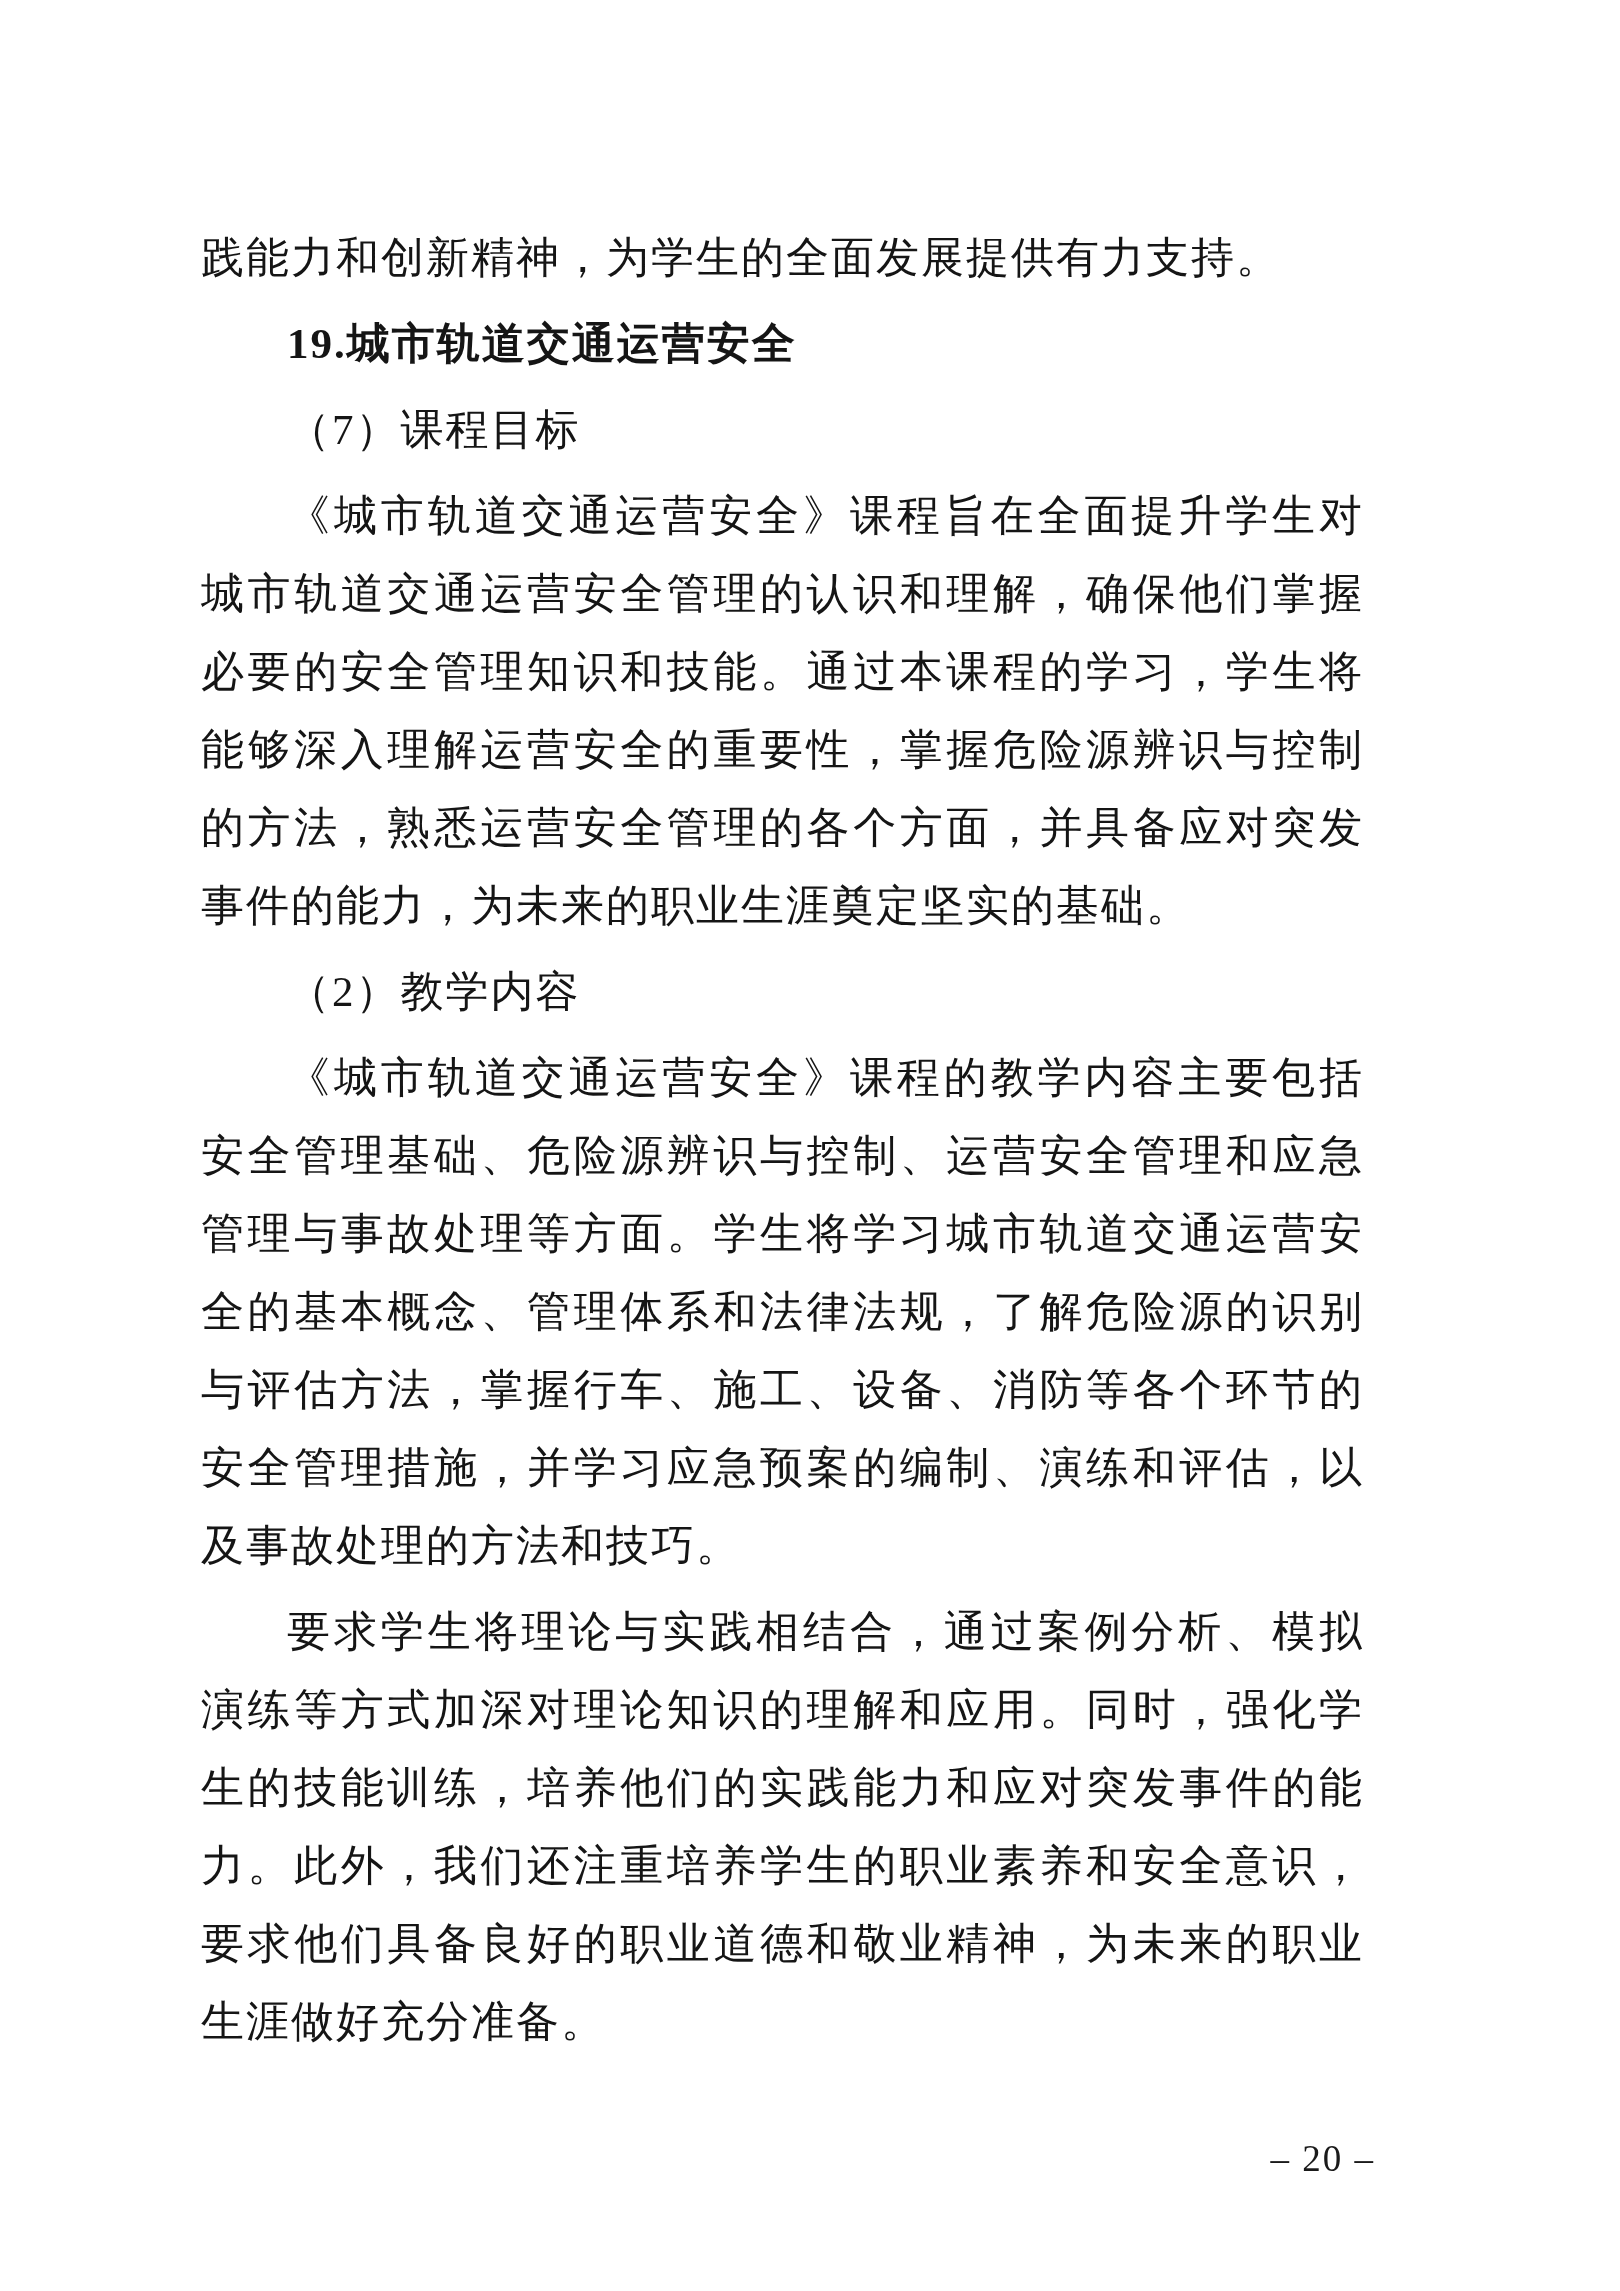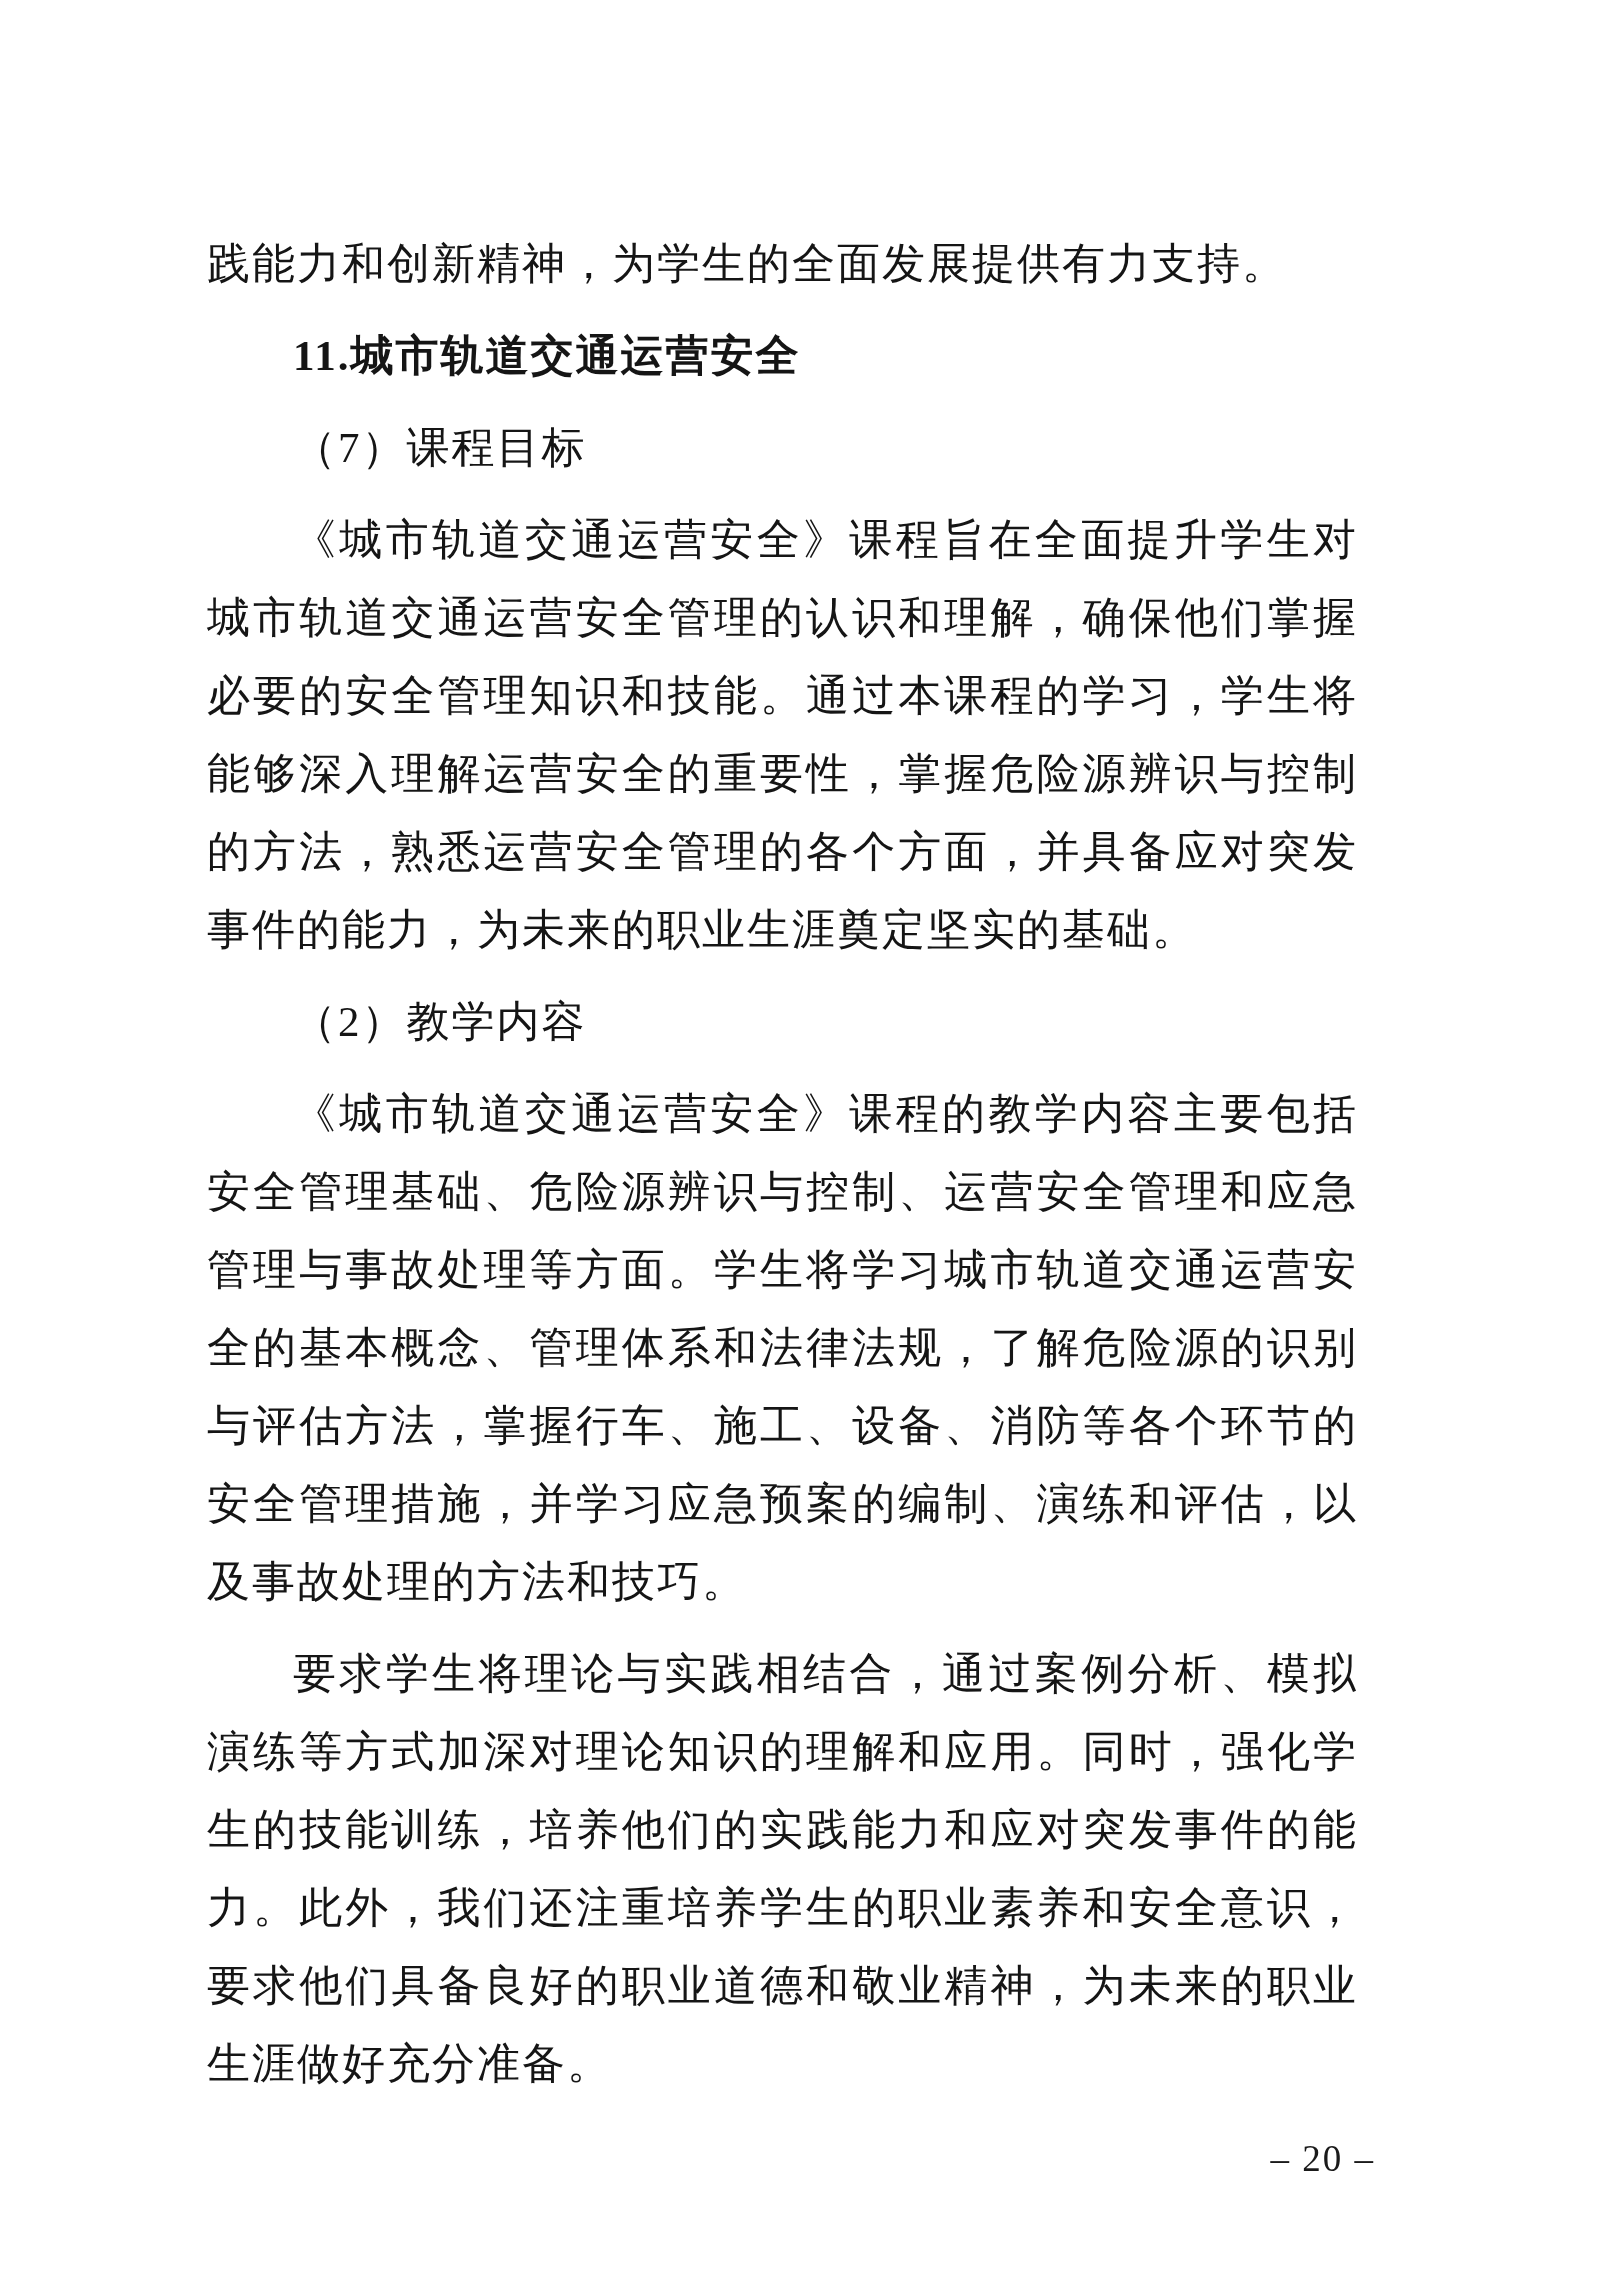--- a/index.html
+++ b/index.html
@@ -21,21 +21,21 @@
     width: 1179px;
     color: #151515;
     font-size: 43px;
     line-height: 78px;
     letter-spacing: 2px;
     text-align: justify;
     text-justify: inter-ideograph;
     font-family: "Liberation Serif", serif;
   }
   .body-text p {
-    margin: 14px;
+    margin: 8px;
     padding: 0;
   }
   .continuation {
     text-indent: 0;
   }
   .section-heading {
     text-indent: 2em;
     font-weight: 700;
     margin: 0;
     font-size: 43px;
@@ -60,21 +60,21 @@
 </style>
 </head>
 <body>
 
 <div class="page">
 
   <div class="body-text">
 
     <p class="continuation">践能力和创新精神，为学生的全面发展提供有力支持。</p>
 
-    <p class="section-heading">11.城市轨道交通运营安全</p>
+    <p class="section-heading">19.城市轨道交通运营安全</p>
 
     <p class="sub-heading">（7）课程目标</p>
 
     <p class="para">《城市轨道交通运营安全》课程旨在全面提升学生对城市轨道交通运营安全管理的认识和理解，确保他们掌握必要的安全管理知识和技能。通过本课程的学习，学生将能够深入理解运营安全的重要性，掌握危险源辨识与控制的方法，熟悉运营安全管理的各个方面，并具备应对突发事件的能力，为未来的职业生涯奠定坚实的基础。</p>
 
     <p class="sub-heading">（2）教学内容</p>
 
     <p class="para">《城市轨道交通运营安全》课程的教学内容主要包括安全管理基础、危险源辨识与控制、运营安全管理和应急管理与事故处理等方面。学生将学习城市轨道交通运营安全的基本概念、管理体系和法律法规，了解危险源的识别与评估方法，掌握行车、施工、设备、消防等各个环节的安全管理措施，并学习应急预案的编制、演练和评估，以及事故处理的方法和技巧。</p>
 
 

